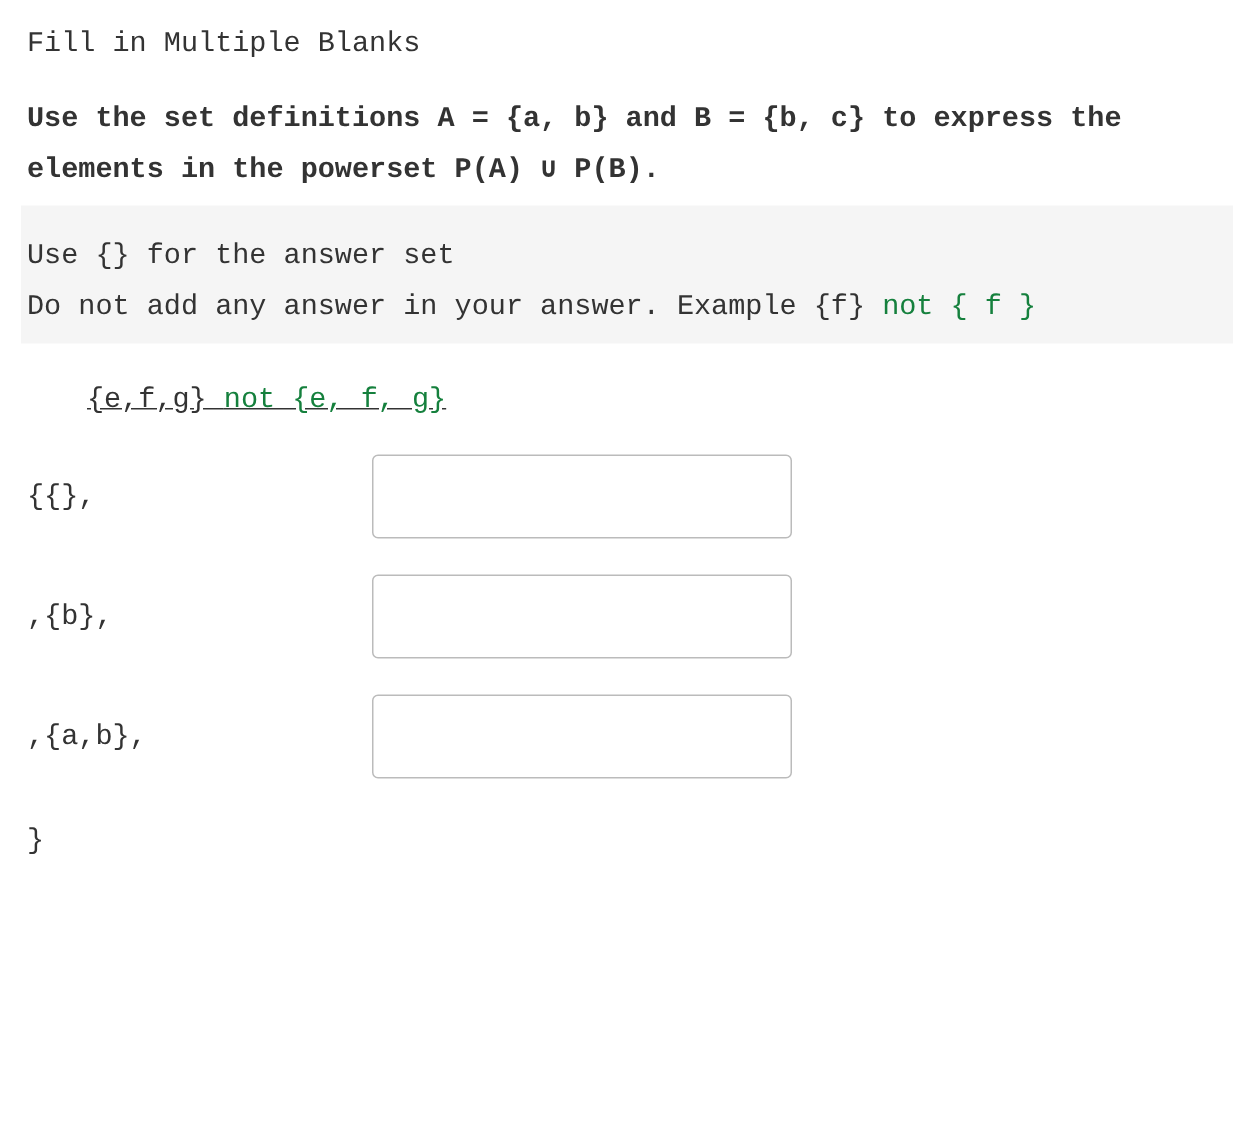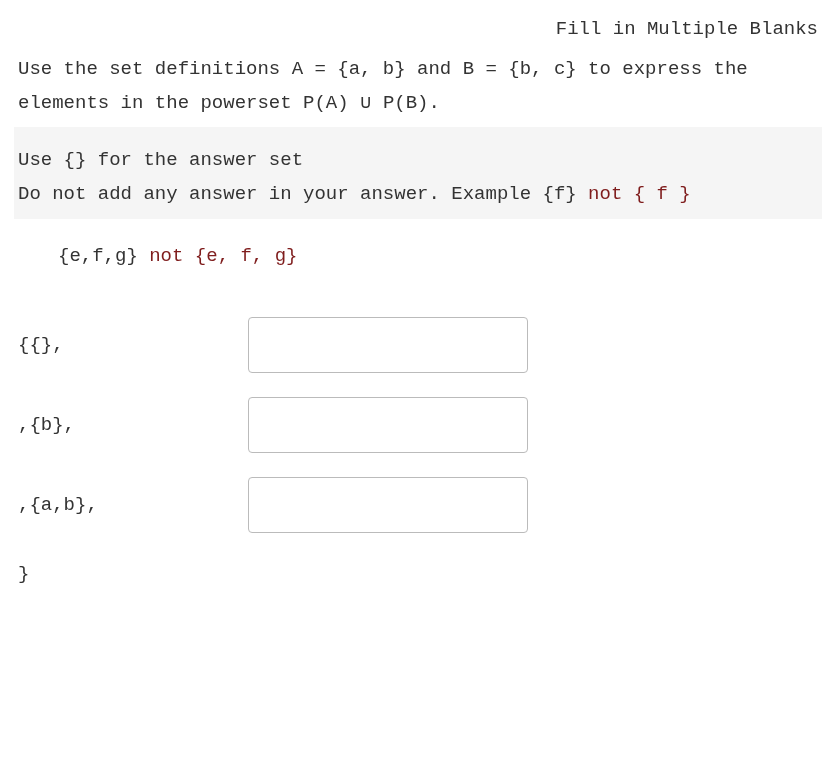--- a/index.html
+++ b/index.html
@@ -10,40 +10,41 @@
     body {
       font-family: "Courier New", Courier, monospace;
       font-size: 19px;
       line-height: 1.8;
       color: #333;
       padding: 12px 18px;
       background: #fff;
       width: 836px;
     }
     .title {
-      margin-bottom: 6px;
-      text-align: right;
+      margin-bottom: 16px;
     }
     .prompt {
       margin-bottom: 4px;
+      font-weight: bold;
     }
     .instruction-box {
       background: #f5f5f5;
       padding: 16px 4px 8px 4px;
       margin-top: 6px;
       margin-bottom: 20px;
       margin-left: -4px;
       margin-right: -4px;
     }
     .example-line {
       padding-left: 40px;
-      margin-bottom: 44px;
+      margin-bottom: 20px;
+      text-decoration: underline;
     }
     .orange {
-      color: #7f1d1d;
+      color: #15803d;
     }
     .blank-row {
       display: flex;
       align-items: center;
       margin-bottom: 24px;
     }
     .blank-label {
       min-width: 230px;
     }
     .blank-row:nth-of-type(2) .blank-label {

